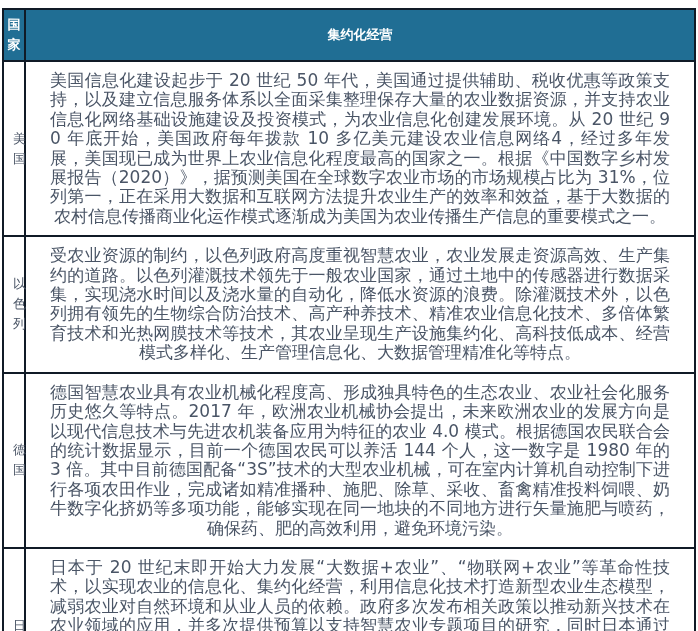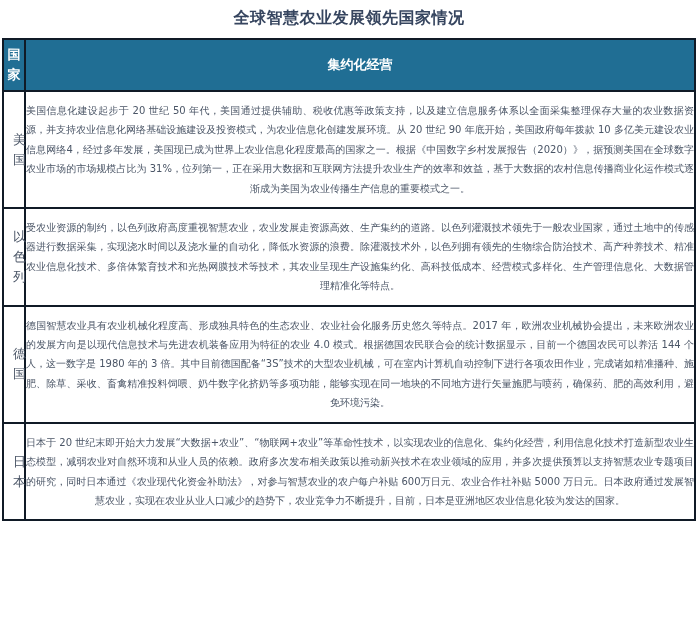--- a/index.html
+++ b/index.html
@@ -53,36 +53,35 @@
     padding: 12px 9px;
     text-align: center;
     vertical-align: middle;
     color: #4A5566;
     font-size: 13px;
     line-height: 20px;
     word-break: break-all;
     background: #ffffff;
   }
   td.details-cell {
-    padding: 9px 0;
+    padding: 9px 24px;
     vertical-align: middle;
     color: #4A5566;
-    font-size: 10px;
+    font-size: 17px;
     line-height: 19.4px;
     text-align: justify;
     text-align-last: center;
     word-break: break-all;
     background: #ffffff;
   }
 </style>
 </head>
 <body>
 
 <div class="page">
-  <h1 class="title">全球智慧农业发展领先国家情况</h1>
 
   <table class="countries">
     <thead>
       <tr>
         <th class="country-col-head">国家</th>
         <th>集约化经营</th>
       </tr>
     </thead>
     <tbody>
       <tr>

